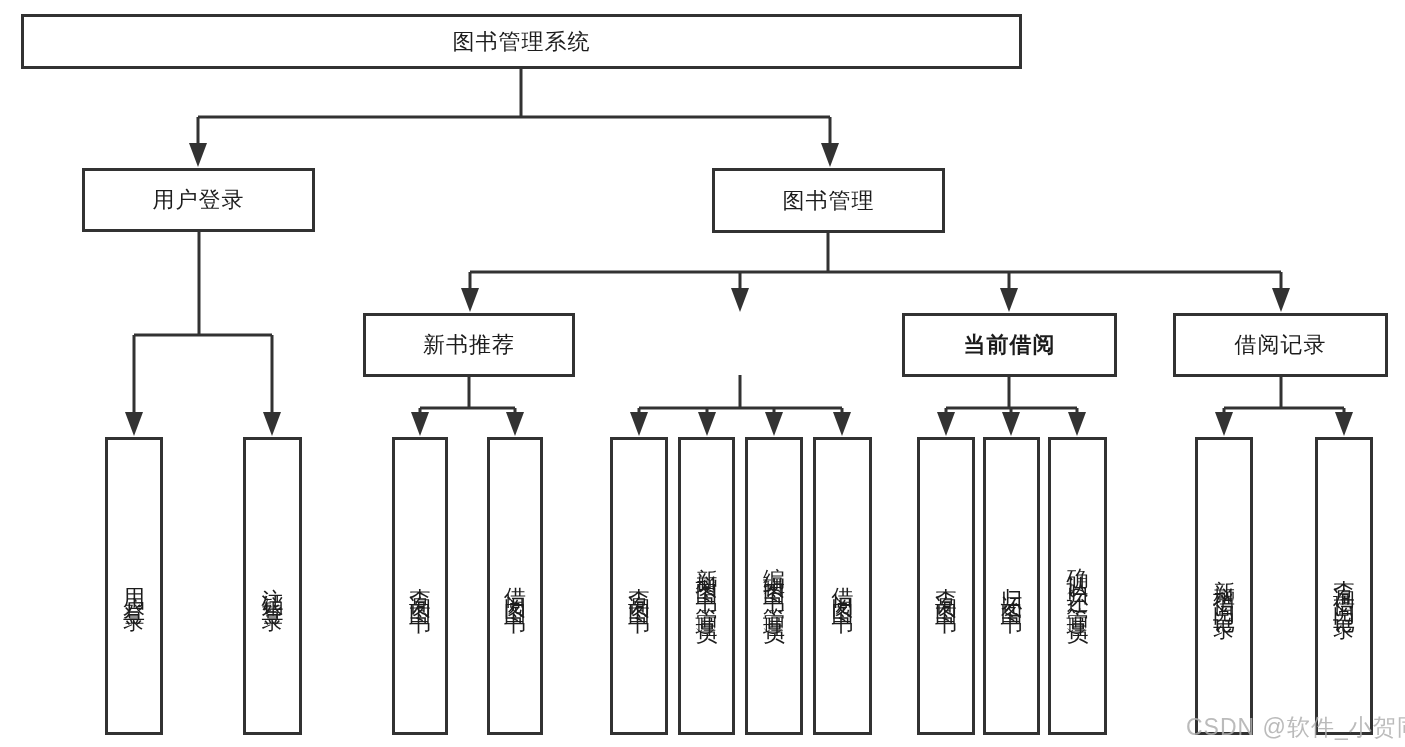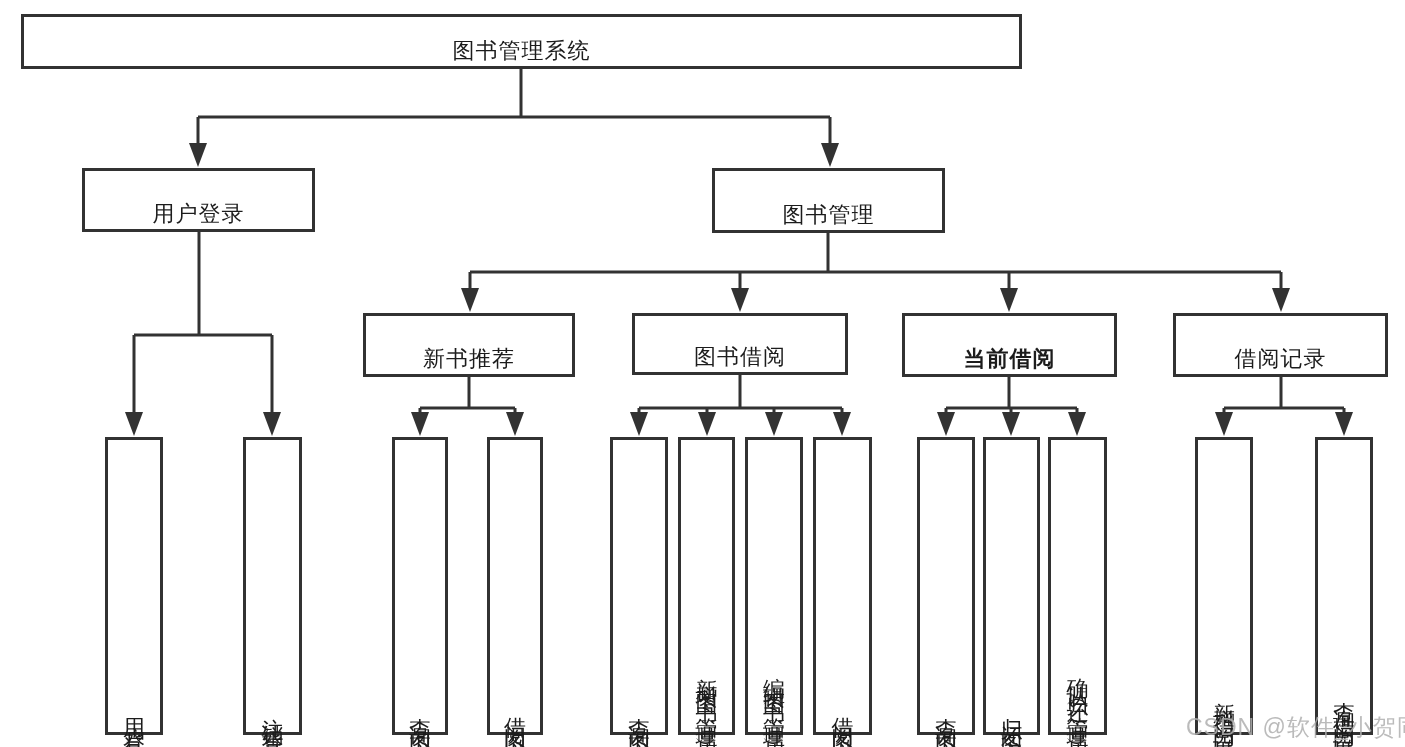--- a/index.html
+++ b/index.html
@@ -3,21 +3,21 @@
 <meta charset="utf-8">
 <style>
   html,body{margin:0;padding:0;background:#ffffff;}
   #stage{
     position:relative;width:1405px;height:747px;background:#ffffff;overflow:hidden;
     font-family:"Liberation Sans","DejaVu Sans",sans-serif;color:#1c1c1c;
   }
   #connectors{position:absolute;left:0;top:0;width:1405px;height:747px;}
   .box{
     position:absolute;background:#ffffff;border:3px solid #323232;box-sizing:border-box;
-    display:flex;align-items:flex-end;justify-content:center;
+    display:flex;align-items:center;justify-content:center;
     font-size:22px;color:#1c1c1c;letter-spacing:1px;
   }
   .vbox{top:437px;height:298px;}
   .vbox .vtxt{
     writing-mode:vertical-rl;text-orientation:mixed;
     font-size:22px;letter-spacing:8px;line-height:1;
   }
   
   .n-root{left:21px;top:14px;width:1001px;height:55px;}
   
@@ -99,23 +99,20 @@
   <div class="box n-userlogin">
     <span>用户登录</span>
   </div>
   <div class="box n-newbook">
     <span>新书推荐</span>
   </div>
 
   <div class="box n-bookmgmt">
     <span>图书管理</span>
   </div>
-  <div class="box n-borrow">
-    <span>图书借阅</span>
-  </div>
   <div class="box n-current">
     <span>当前借阅</span>
   </div>
   <div class="box n-records">
     <span>借阅记录</span>
   </div>
 
   <div class="box vbox l-1">
     <span class="vtxt">用户登录</span>
   </div>

